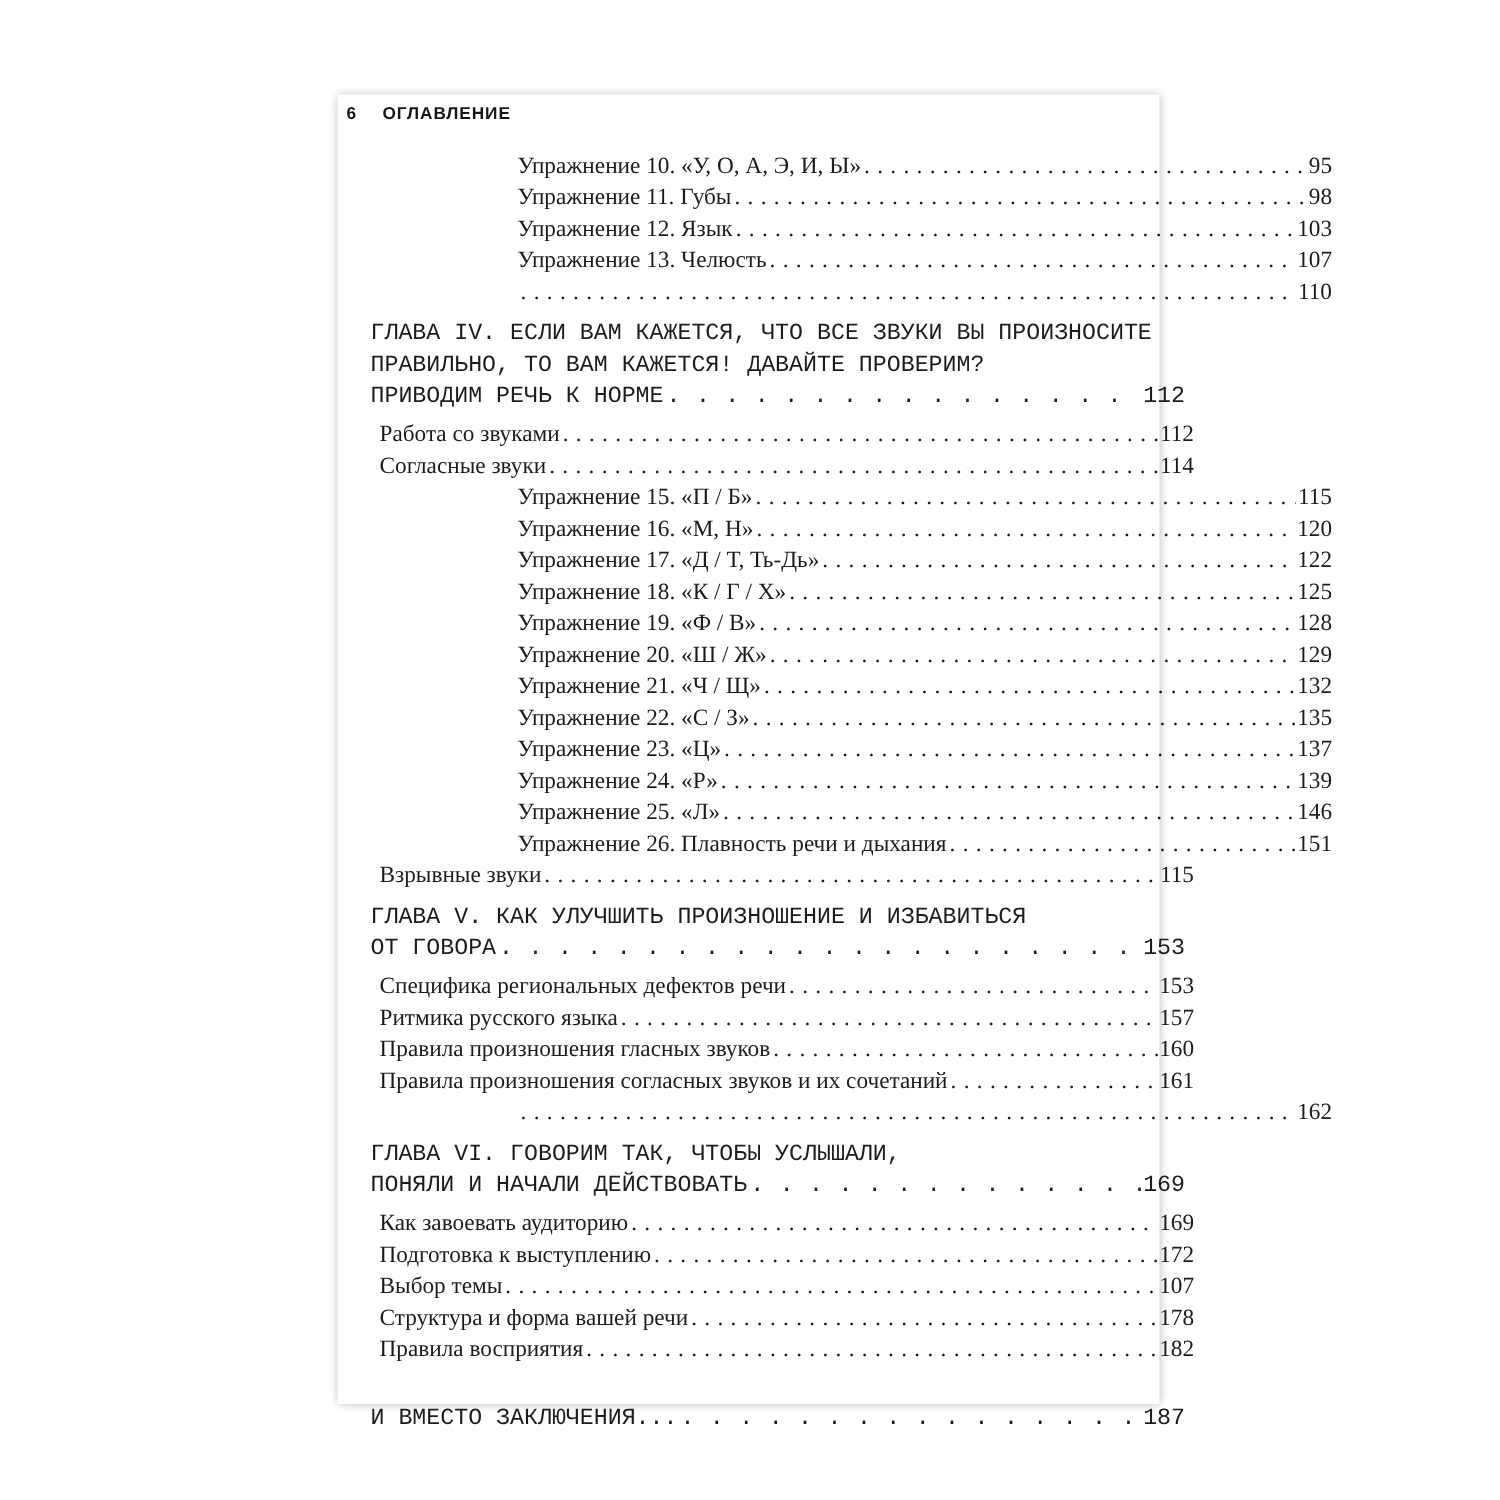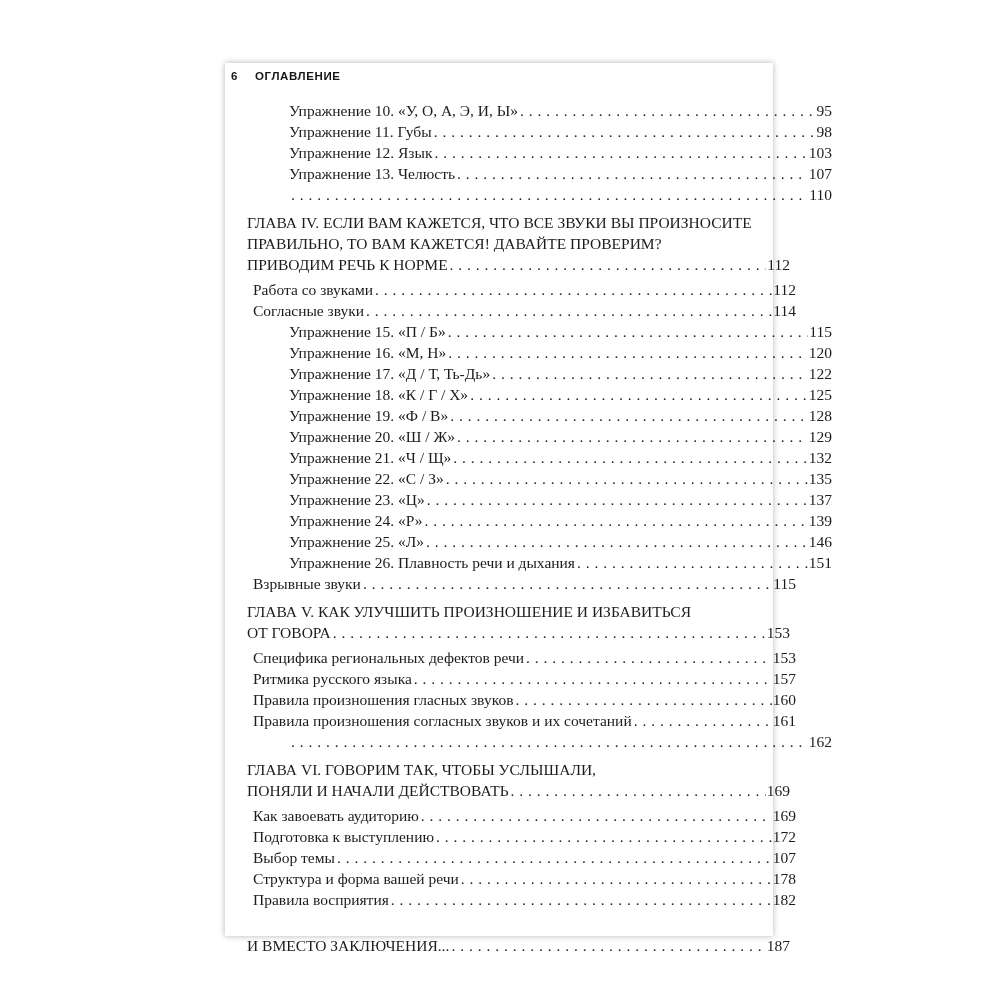--- a/index.html
+++ b/index.html
@@ -54,24 +54,24 @@
     flex: 1;
     min-width: 0;
     overflow: hidden;
     white-space: nowrap;
     letter-spacing: 0.5px;
     padding-left: 2px;
   }
   .pg { white-space: nowrap; padding-left: 1px; }
 
   .lvl-chapter > .line,
-  .lvl-top > .line      { padding-left: 22px; }
+  .lvl-top > .line      { padding-left: 22px; font-family: Liberation Mono, monospace; }
   .lvl-chapter > .line.cont { }
   .lvl-section > .line  { padding-left: 28px; }
-  .lvl-exercise > .line { padding-left: 64px; }
+  .lvl-exercise > .line { padding-left: 120px; }
 
   .lvl-chapter { margin: 7px 0 4px 0; }
   .lvl-top     { margin-top: 25px; }
 </style>
 </head>
 <body>
 
 <div class="viewport">
   <div class="sheet">
     <div class="running-head">

